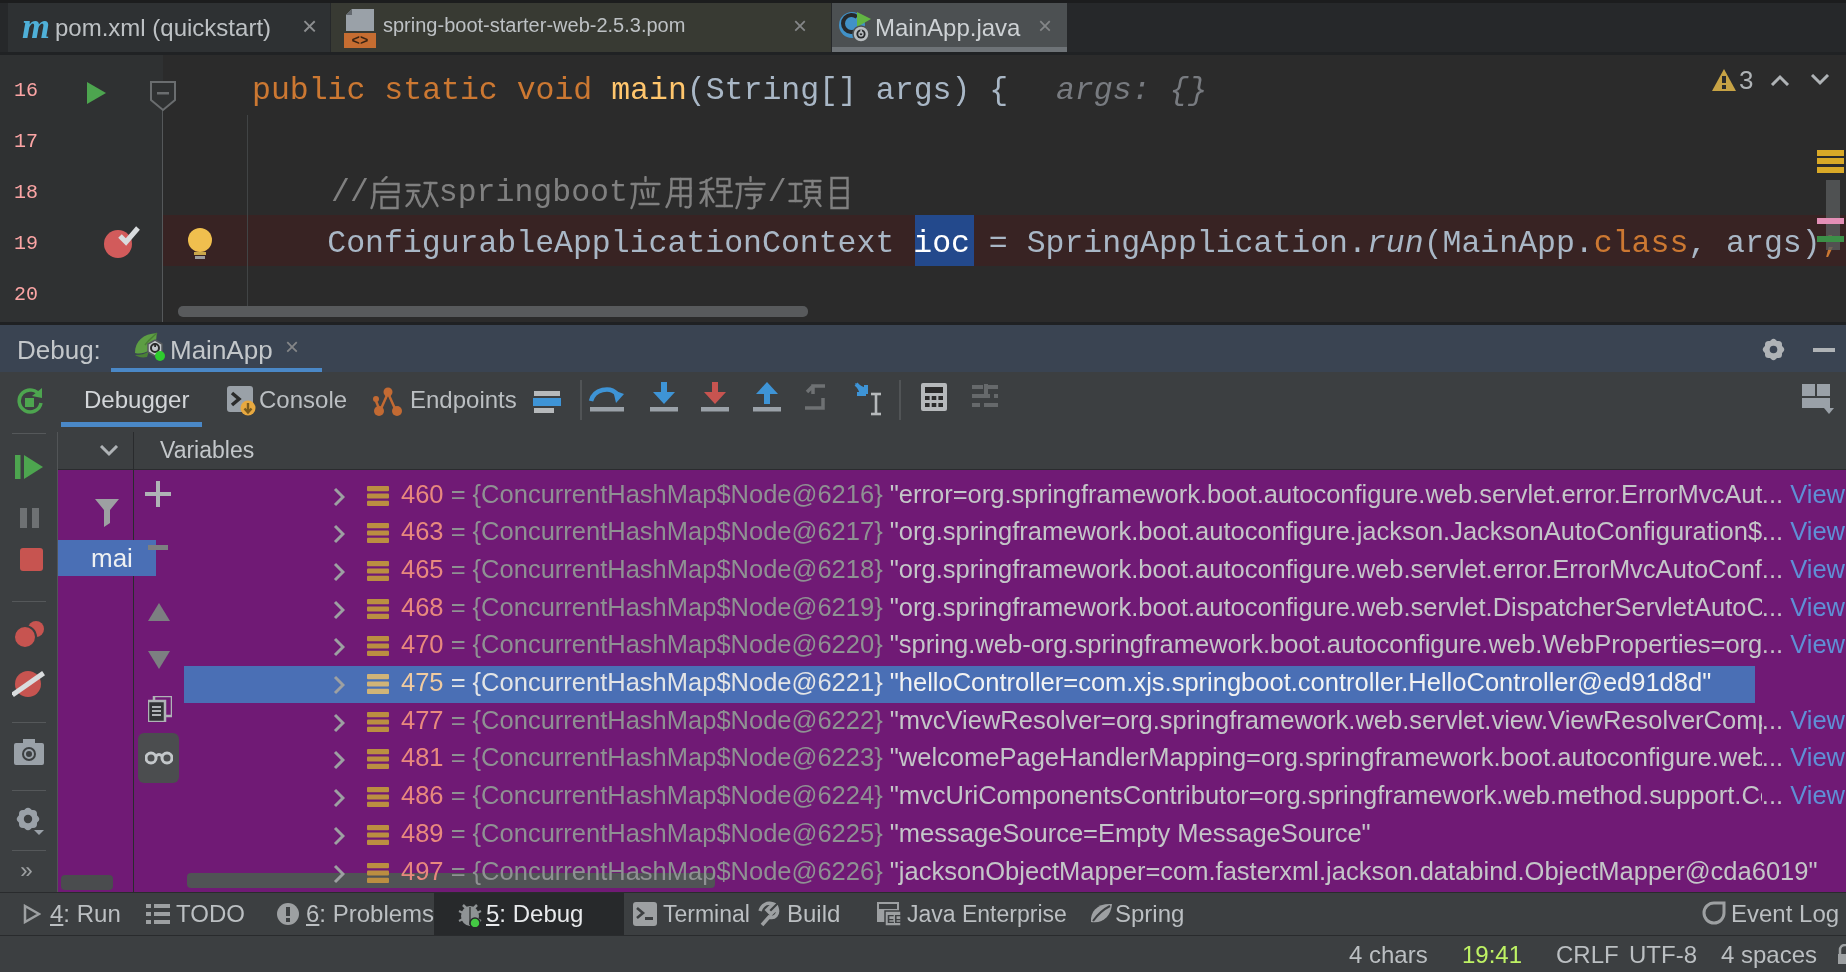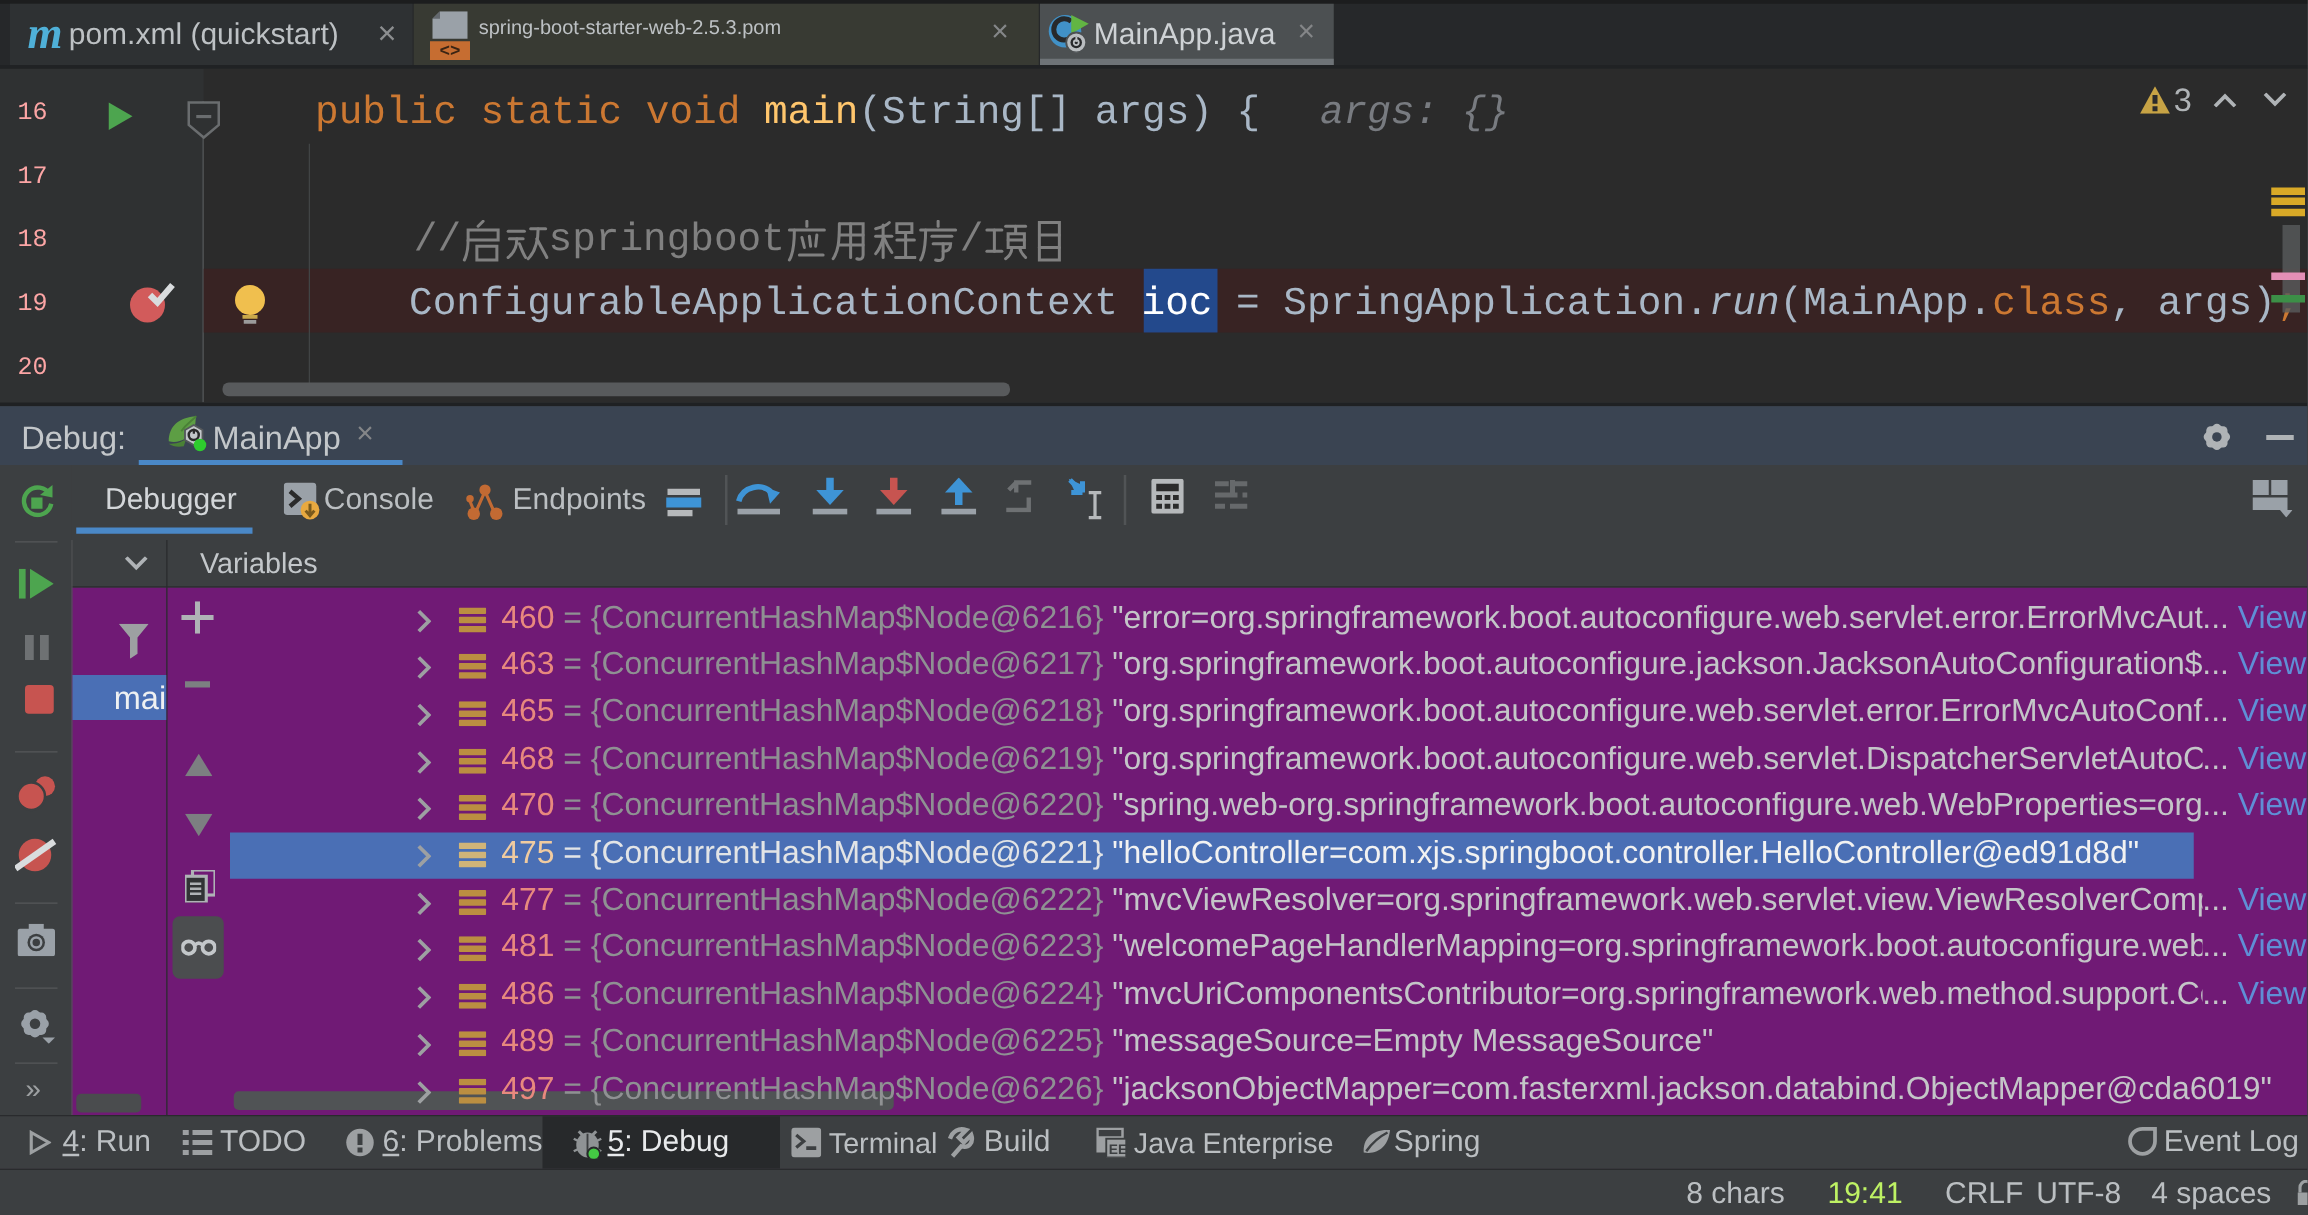--- a/index.html
+++ b/index.html
@@ -23,21 +23,21 @@
       <span class="abs" style="left:294px;top:8px;font-size:26px;color:#8c8e90;">×</span>
     </div>
 
     <div class="abs" style="left:331px;top:3px;width:500px;height:49px;background:#383a33;">
       <svg class="abs" style="left:13px;top:6px;" width="32" height="40" viewBox="0 0 32 40">
         <path d="M8 0 L30 0 L30 22 L2 22 L2 6 Z" fill="#9aa1a8"></path>
         <path d="M8 0 L8 6 L2 6 Z" fill="#63686e"></path>
         <rect x="0" y="24" width="32" height="15" fill="#c66d31"></rect>
         <text x="16" y="36" font-size="14" font-weight="bold" fill="#3a2413" text-anchor="middle" font-family="Liberation Mono">&lt;&gt;</text>
       </svg>
-      <span class="abs" style="left:52px;top:11px;font-size:16px;color:#bdc1c4;">spring-boot-starter-web-2.5.3.pom</span>
+      <span class="abs" style="left:52px;top:11px;font-size:20px;color:#bdc1c4;">spring-boot-starter-web-2.5.3.pom</span>
       <span class="abs" style="left:462px;top:9px;font-size:24px;color:#848688;">×</span>
     </div>
 
     <div class="abs" style="left:832px;top:3px;width:235px;height:49px;background:#4c5052;">
       <svg class="abs" style="left:6px;top:7px;" width="34" height="32" viewBox="0 0 34 32">
         <circle cx="14" cy="15" r="13" fill="#4191c7"></circle>
         <path d="M19 20 A8.5 8.5 0 1 1 19 7" stroke="#27292b" stroke-width="4" fill="none"></path>
         <path d="M19 2 L33 9 L19 17 Z" fill="#62b543"></path>
         <circle cx="23" cy="24" r="8" fill="#b9bdc0" stroke="#4c5052" stroke-width="1.5"></circle>
         <circle cx="23" cy="24" r="4.6" fill="#27292b"></circle>
@@ -514,21 +514,21 @@
       <path d="M20 25 L30 25 L25 30 Z" fill="#9aa1a8"></path>
     </svg>
     <div class="abs" style="left:12px;top:478px;width:34px;height:1px;background:#55585a;"></div>
     <span class="abs mono" style="left:20px;top:488px;font-size:22px;color:#9da0a2;">»</span>
   </div>
 
   <div class="abs" style="left:58px;top:432px;width:75px;height:460px;">
     <svg class="abs" style="left:37px;top:67px;" width="24" height="28" viewBox="0 0 24 28">
       <path d="M0 0 L24 0 L15 11 L15 24 L9 28 L9 11 Z" fill="#9da0a2"></path>
     </svg>
-    <div class="abs" style="left:0;top:108px;width:75px;height:36px;background:#4a6fb5;color:#eef0f2;font-size:26px;">
+    <div class="abs" style="left:0;top:108px;width:98px;height:36px;background:#4a6fb5;color:#eef0f2;font-size:26px;">
         <span style="position:absolute;left:33px;top:3px;">mai</span>
       </div>
     <div class="abs" style="left:3px;top:443px;width:52px;height:15px;background:#4a4c4e;border-radius:4px;"></div>
   </div>
 
   <div class="abs" style="left:134px;top:432px;width:50px;height:460px;">
     <g></g>
     <svg class="abs" style="left:11px;top:49px;" width="26" height="26" viewBox="0 0 26 26">
         <g stroke="#afb3b6" stroke-width="4">
           <line x1="13" y1="0" x2="13" y2="26"></line>
@@ -629,21 +629,21 @@
       </svg>
     <span class="abs" style="left:1115px;top:7px;font-size:24px;color:#bbbfc2;">Spring</span>
 
     <svg class="abs" style="left:1701px;top:8px;" width="26" height="26" viewBox="0 0 26 26">
         <path d="M13 2 A 10 10 0 1 0 23 12 L23 2 Z" fill="none" stroke="#9da0a2" stroke-width="3"></path>
       </svg>
     <span class="abs" style="left:1731px;top:7px;font-size:24px;color:#bbbfc2;">Event Log</span>
   </div>
 
   <div class="abs" style="left:0;top:935px;width:1846px;height:37px;background:#3c3f41;border-top:1px solid #292b2d;">
-    <span class="abs" style="left:1349px;top:5px;font-size:24px;color:#bbbfc2;">8 chars</span>
+    <span class="abs" style="left:1349px;top:5px;font-size:24px;color:#bbbfc2;">4 chars</span>
     <span class="abs" style="left:1462px;top:5px;font-size:24px;color:#bef264;">19:41</span>
     <span class="abs" style="left:1556px;top:5px;font-size:24px;color:#bbbfc2;">CRLF</span>
     <span class="abs" style="left:1629px;top:5px;font-size:24px;color:#bbbfc2;">UTF-8</span>
     <span class="abs" style="left:1721px;top:5px;font-size:24px;color:#bbbfc2;">4 spaces</span>
     <svg class="abs" style="left:1838px;top:8px;" width="12" height="22" viewBox="0 0 12 22">
         <path d="M2 10 L2 6 A5 5 0 0 1 12 6 L12 10" stroke="#9da0a2" stroke-width="2.5" fill="none"></path>
         <rect x="0" y="10" width="12" height="10" fill="#9da0a2"></rect>
       </svg>
   </div>
 

